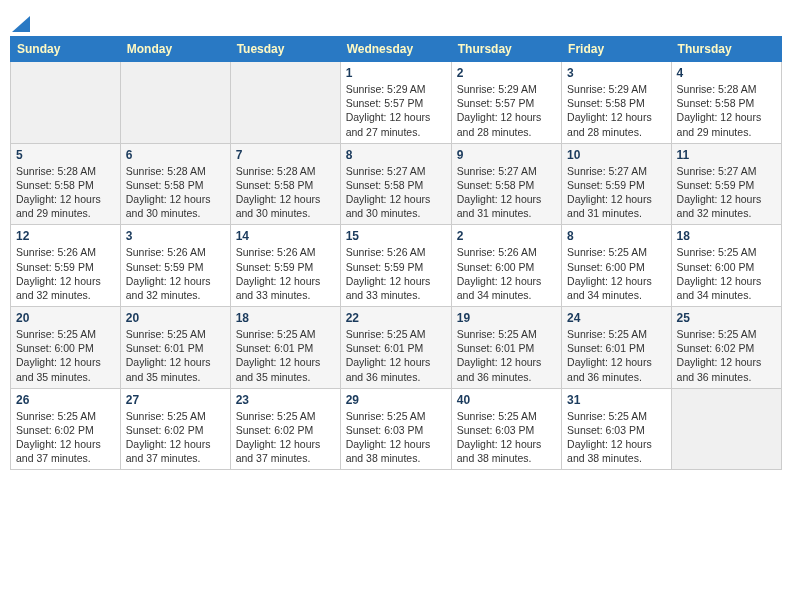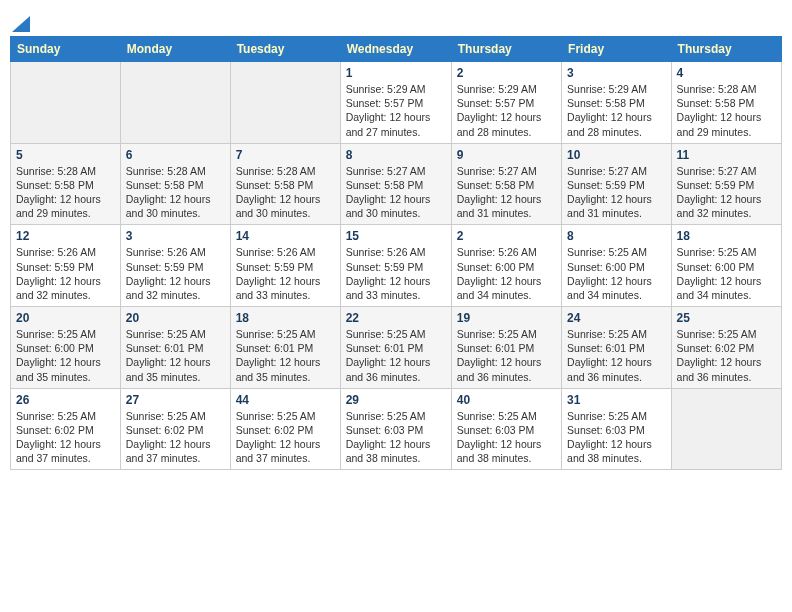--- a/index.html
+++ b/index.html
@@ -275,21 +275,21 @@
           <div class="cell-text">Sunset: 6:02 PM</div>
           <div class="cell-text">Daylight: 12 hours and 37 minutes.</div>
         </td>
         <td>
           <span class="day-number">27</span>
           <div class="cell-text">Sunrise: 5:25 AM</div>
           <div class="cell-text">Sunset: 6:02 PM</div>
           <div class="cell-text">Daylight: 12 hours and 37 minutes.</div>
         </td>
         <td>
-          <span class="day-number">44</span>
+          <span class="day-number">23</span>
           <div class="cell-text">Sunrise: 5:25 AM</div>
           <div class="cell-text">Sunset: 6:02 PM</div>
           <div class="cell-text">Daylight: 12 hours and 37 minutes.</div>
         </td>
         <td>
           <span class="day-number">29</span>
           <div class="cell-text">Sunrise: 5:25 AM</div>
           <div class="cell-text">Sunset: 6:03 PM</div>
           <div class="cell-text">Daylight: 12 hours and 38 minutes.</div>
         </td>

